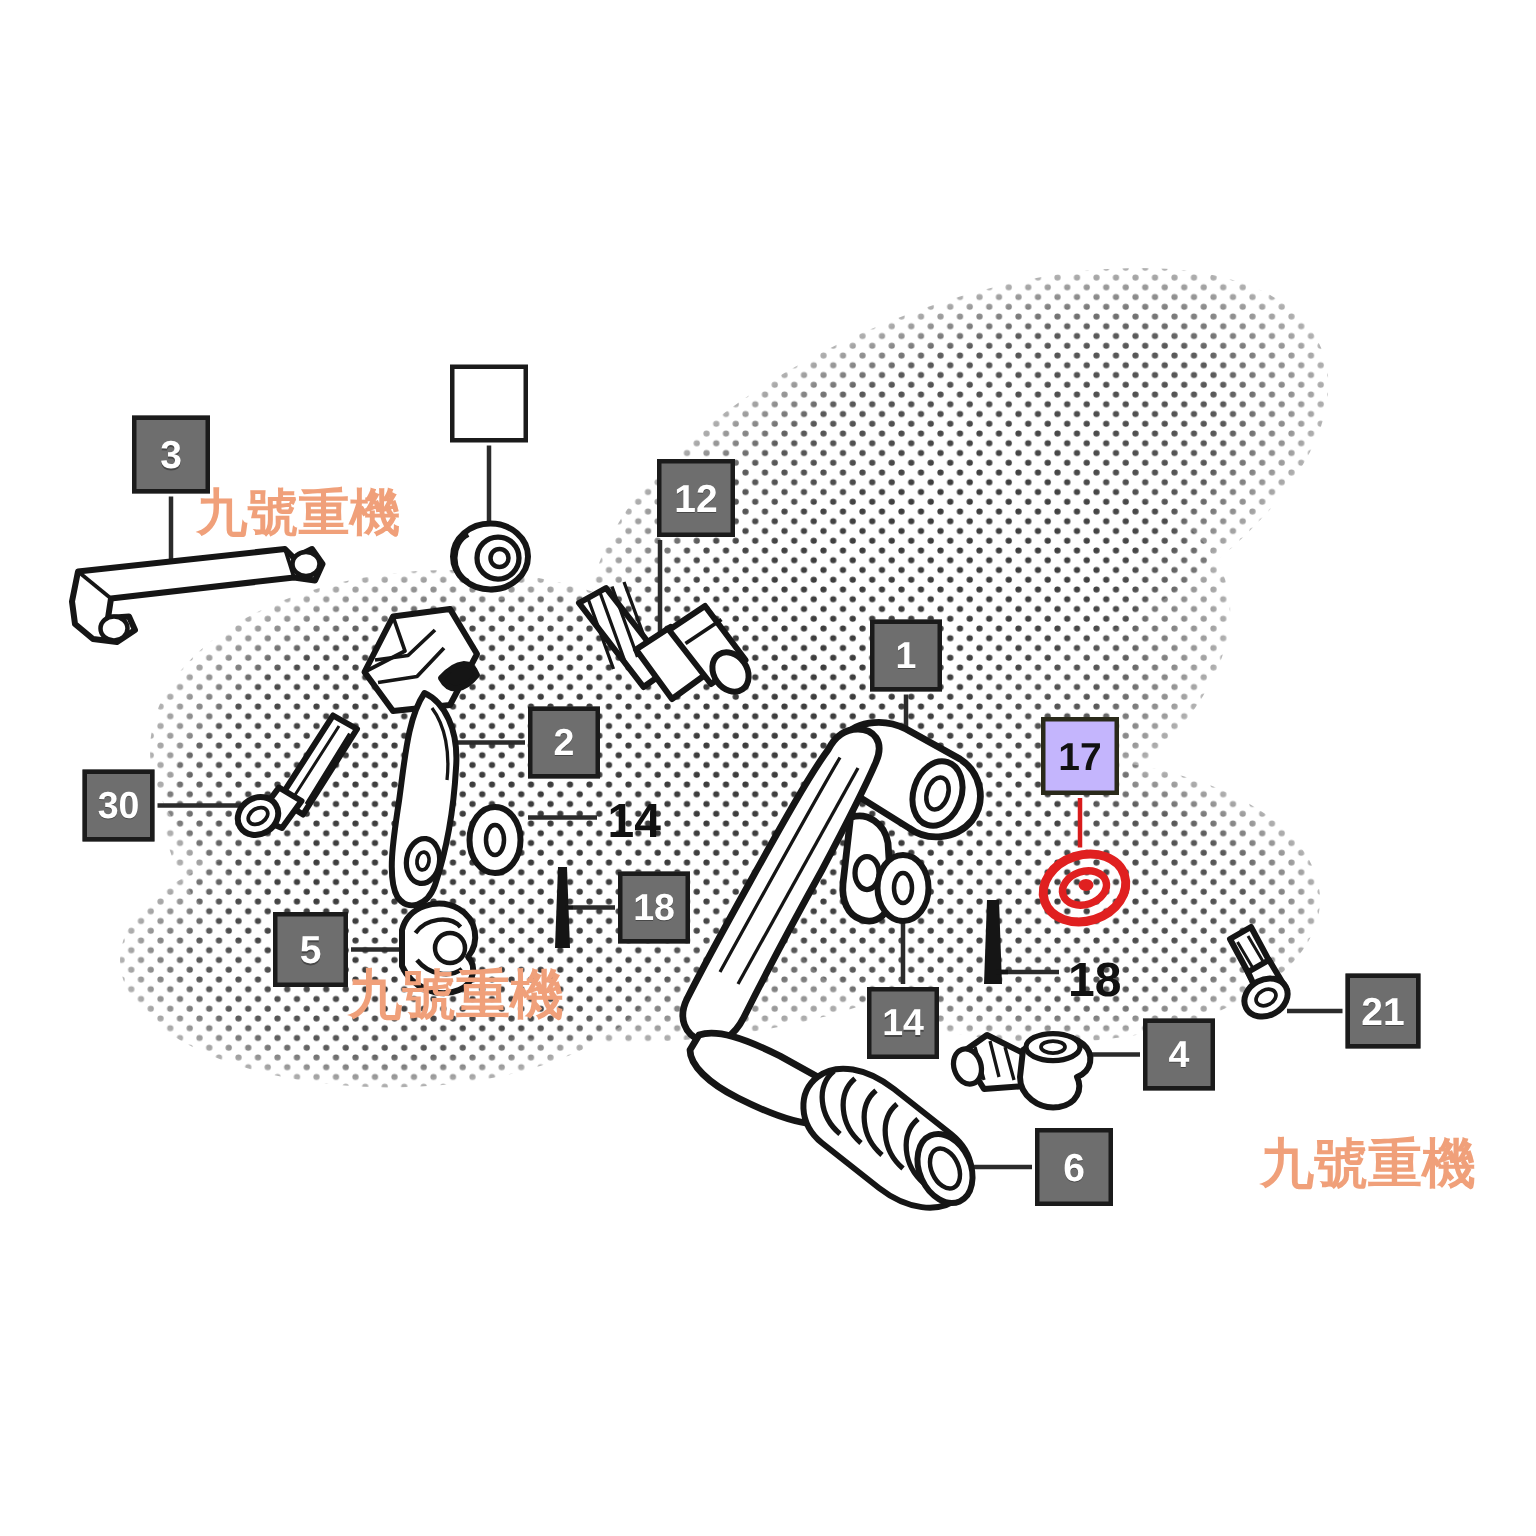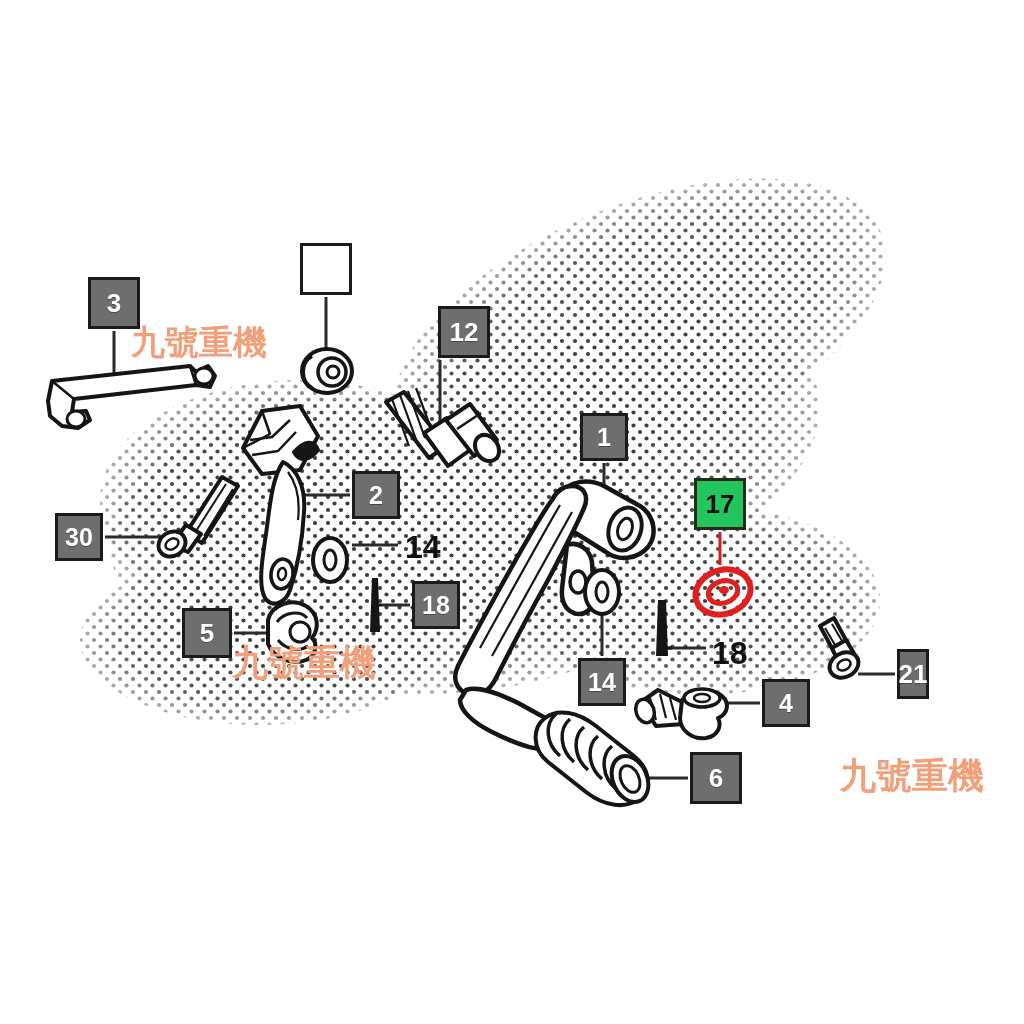--- a/index.html
+++ b/index.html
@@ -36,21 +36,21 @@
     line-height: 1;
     user-select: none;
   }
   .callout.gray {
     background: #6e6e6e;
     border: 3px solid #1b1b1b;
     color: #ffffff;
     text-shadow: 0 1px 0 rgba(0,0,0,.35);
   }
   .callout.yellow {
-    background: #22c55e;
+    background: #c4b5fd;
     border: 3px solid #2a2a1a;
     color: #111111;
   }
   .callout.empty {
     background: #ffffff;
     border: 3px solid #1b1b1b;
   }
   
   .plainlabel {
     position: absolute;
@@ -304,17 +304,17 @@
   <div class="callout gray" style="left:55px; top:513px; width:48px; height:48px; font-size:25px;">30</div>
 
   <div class="callout gray" style="left:412px; top:581px; width:48px; height:48px; font-size:25px;">18</div>
 
   <div class="callout gray" style="left:182px; top:608px; width:50px; height:50px; font-size:26px;">5</div>
 
   <div class="callout gray" style="left:578px; top:658px; width:48px; height:48px; font-size:25px;">14</div>
 
   <div class="callout gray" style="left:762px; top:679px; width:48px; height:48px; font-size:25px;">4</div>
 
-  <div class="callout gray" style="left:897px; top:649px; width:32px; height:50px; font-size:26px;">21</div>
+  <div class="callout gray" style="left:897px; top:649px; width:50px; height:50px; font-size:26px;">21</div>
 
   <div class="callout gray" style="left:690px; top:752px; width:52px; height:52px; font-size:26px;">6</div>
 
 </div>
 
 </body></html>

